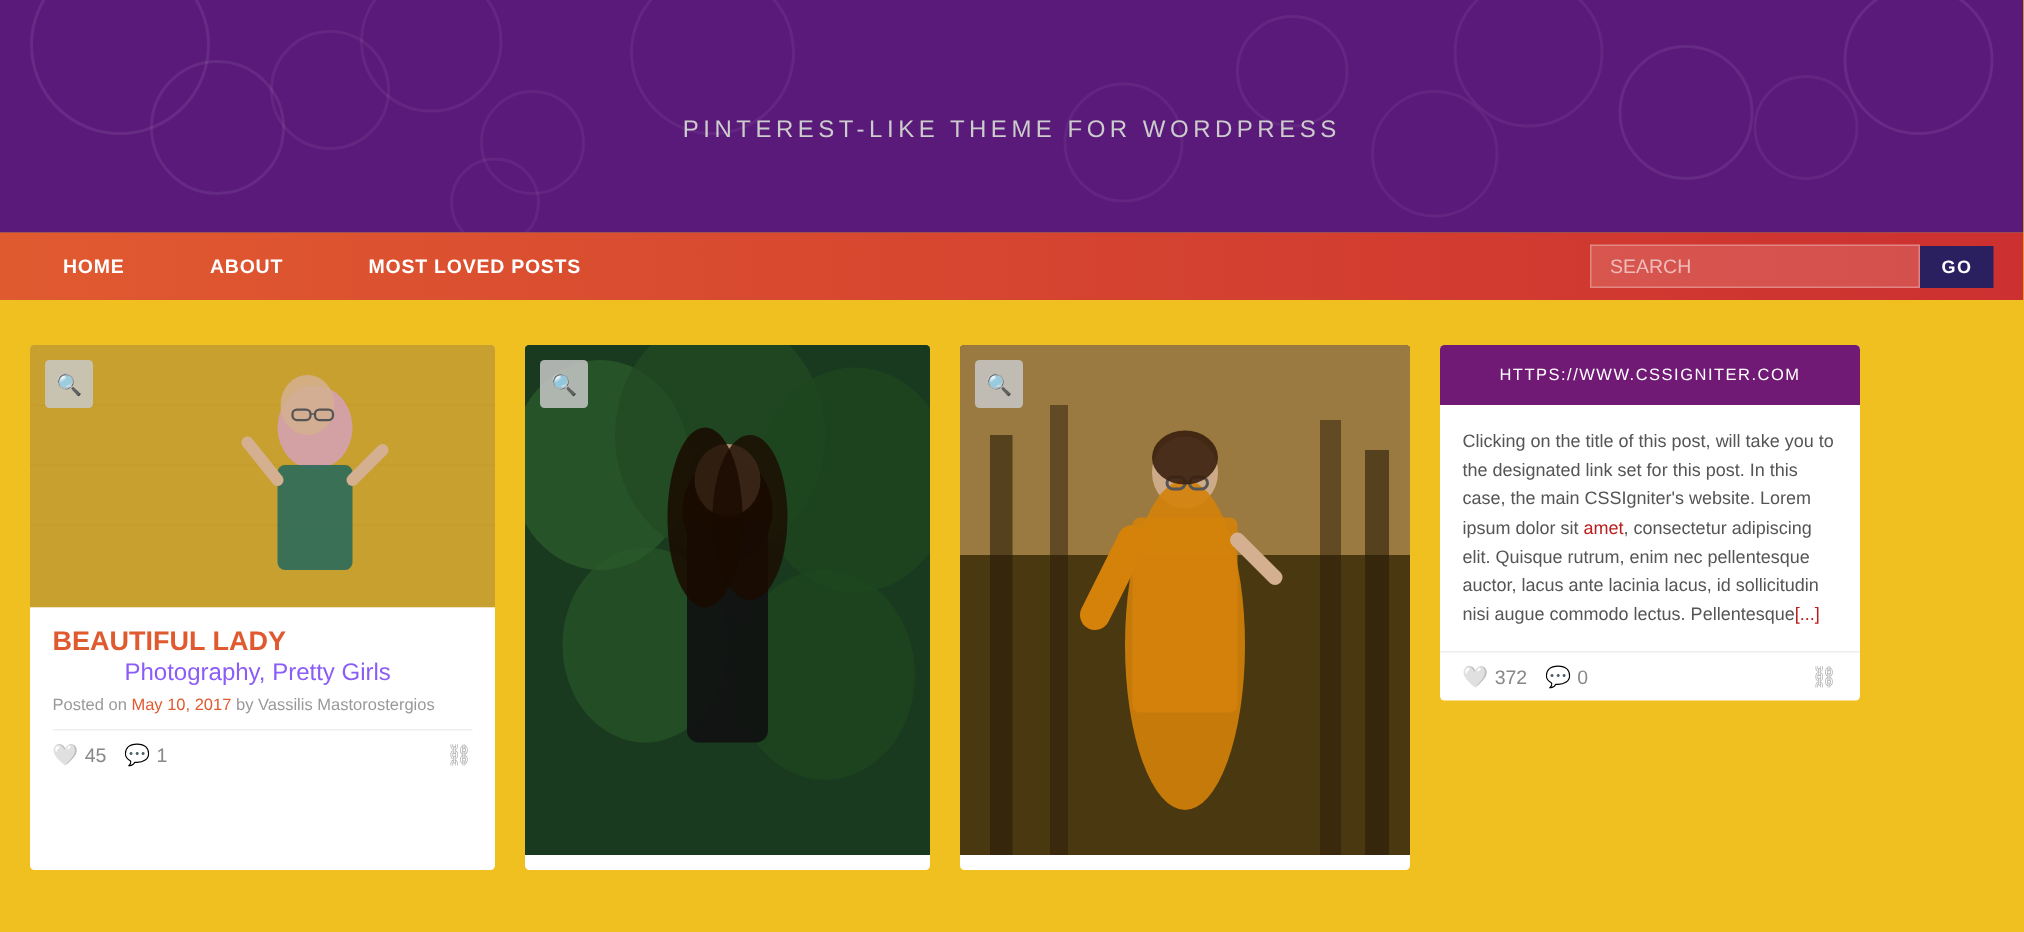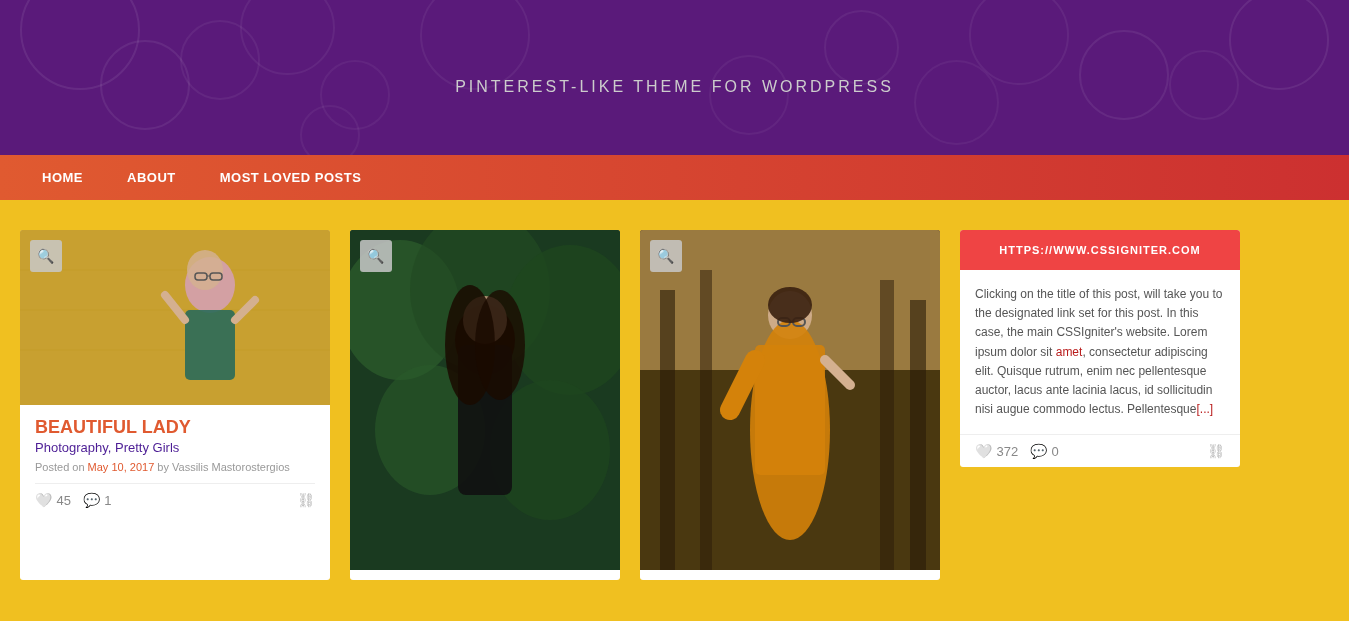--- a/index.html
+++ b/index.html
@@ -44,21 +44,21 @@
     
     .nav {
       background: linear-gradient(to right, #e05a30, #cc3030);
       height: 45px;
       display: flex;
       align-items: center;
       padding: 0 20px;
     }
     .nav-items {
       display: flex;
-      gap: 0;
+      gap: 13px;
       flex: 1;
     }
     .nav-item {
       color: #fff;
       font-size: 13px;
       font-weight: bold;
       text-transform: uppercase;
       padding: 0 22px;
       height: 45px;
       display: flex;
@@ -134,23 +134,24 @@
     }
     .post-title {
       color: #e05a30;
       font-size: 18px;
       font-weight: bold;
       text-transform: uppercase;
       margin-bottom: 2px;
       cursor: pointer;
     }
     .post-cats {
-      color: #4c1d95;
-      font-size: 13px;
+      color: #8b5cf6;
+      font-size: 16px;
       margin-bottom: 6px;
+      margin-left: 48px;
     }
     .post-meta {
       font-size: 11px;
       color: #999;
       margin-bottom: 10px;
     }
     .post-stats {
       display: flex;
       align-items: center;
       gap: 12px;
@@ -186,24 +187,24 @@
     }
 
     
     .link-card {
       background: #fff;
       border-radius: 3px;
       flex: 0 0 280px;
       overflow: hidden;
     }
     .link-card-header {
-      background: #ef4444;
+      background: #701a75;
       color: #fff;
       font-size: 11px;
-      font-weight: bold;
+      font-weight: normal;
       letter-spacing: 1px;
       padding: 14px 15px;
       text-align: center;
       text-transform: uppercase;
     }
     .link-card-body {
       padding: 15px;
       font-size: 12px;
       color: #555;
       line-height: 1.6;
@@ -253,20 +254,24 @@
   </div>
   <span class="logo-sub">PINTEREST-LIKE THEME FOR WORDPRESS</span>
 </header>
 
 <nav class="nav">
   <div class="nav-items">
     <div class="nav-item">HOME</div>
     <div class="nav-item">ABOUT</div>
     <div class="nav-item">MOST LOVED POSTS</div>
   </div>
+  <div class="nav-search">
+    <input type="text" placeholder="SEARCH" style="">
+    <button>GO</button>
+  </div>
 </nav>
 
 <div class="main">
 
   <div class="post-card">
     <div class="post-image-wrap">
       <div style="width:100%;height:175px;background:#c8a030;position:relative;overflow:hidden;">
         
         <svg width="100%" height="175" viewBox="0 0 310 175" xmlns="http://www.w3.org/2000/svg">
           <rect width="310" height="175" fill="#c8a030"></rect>

